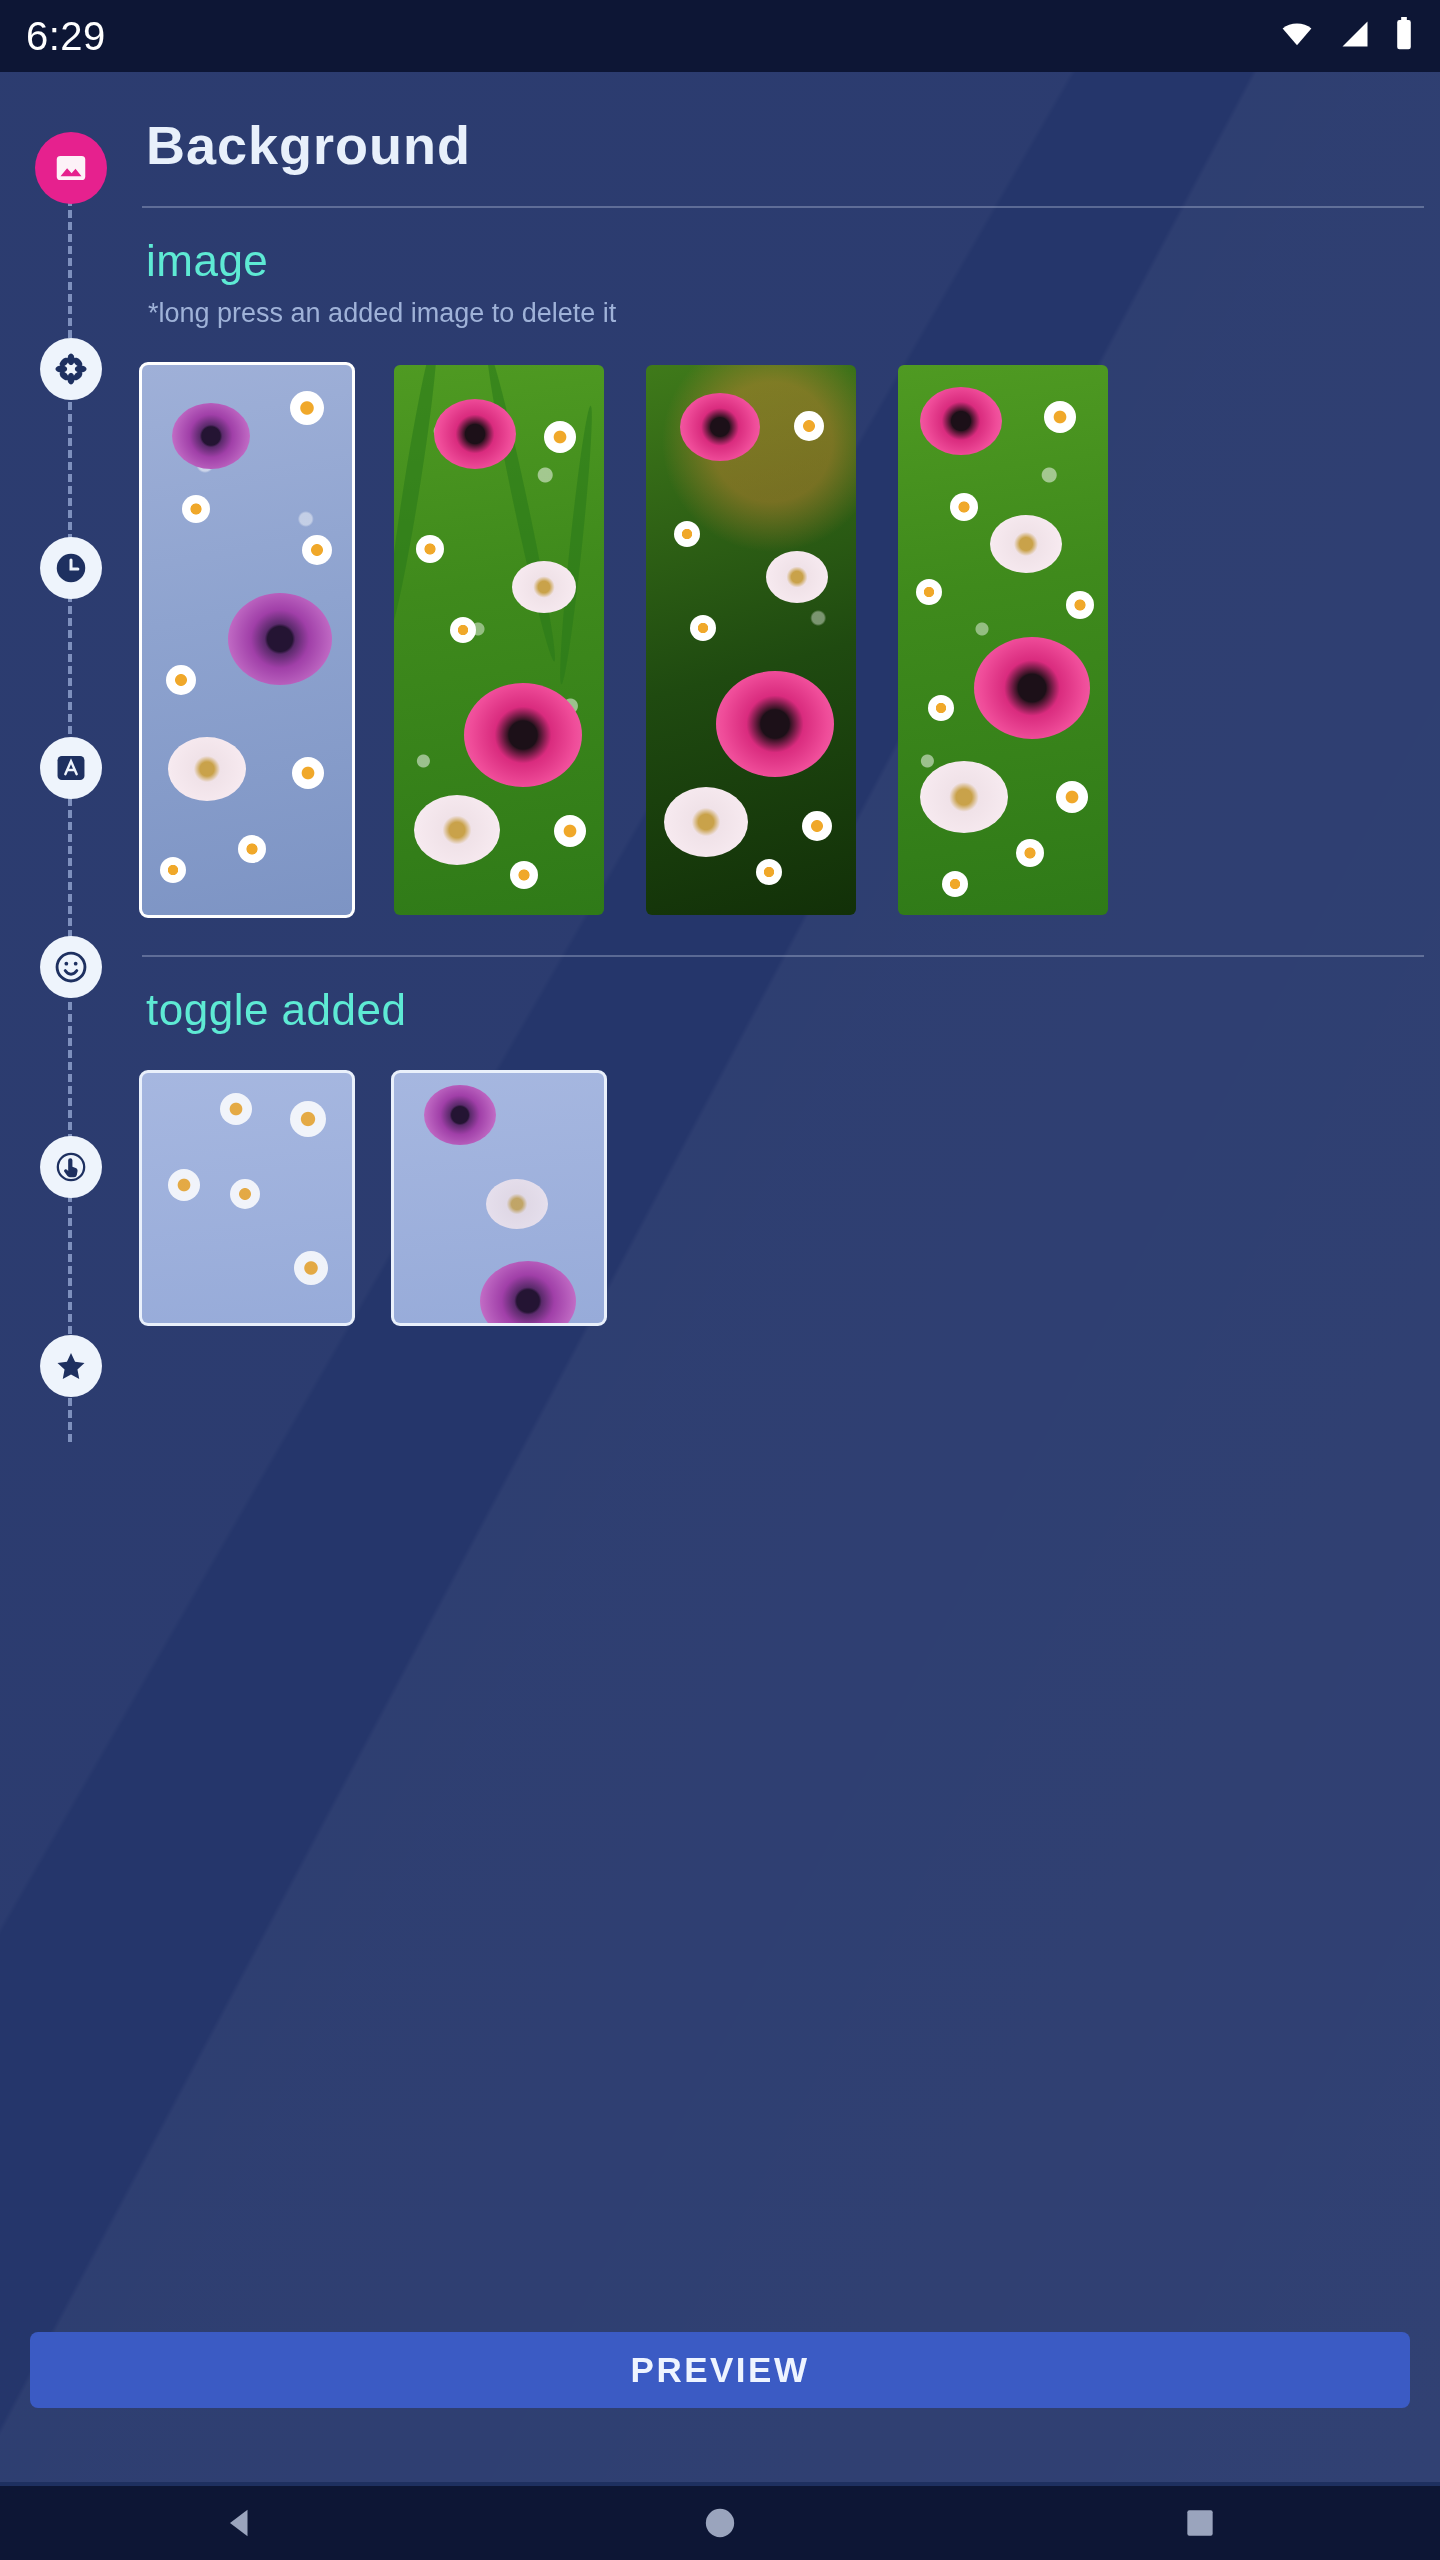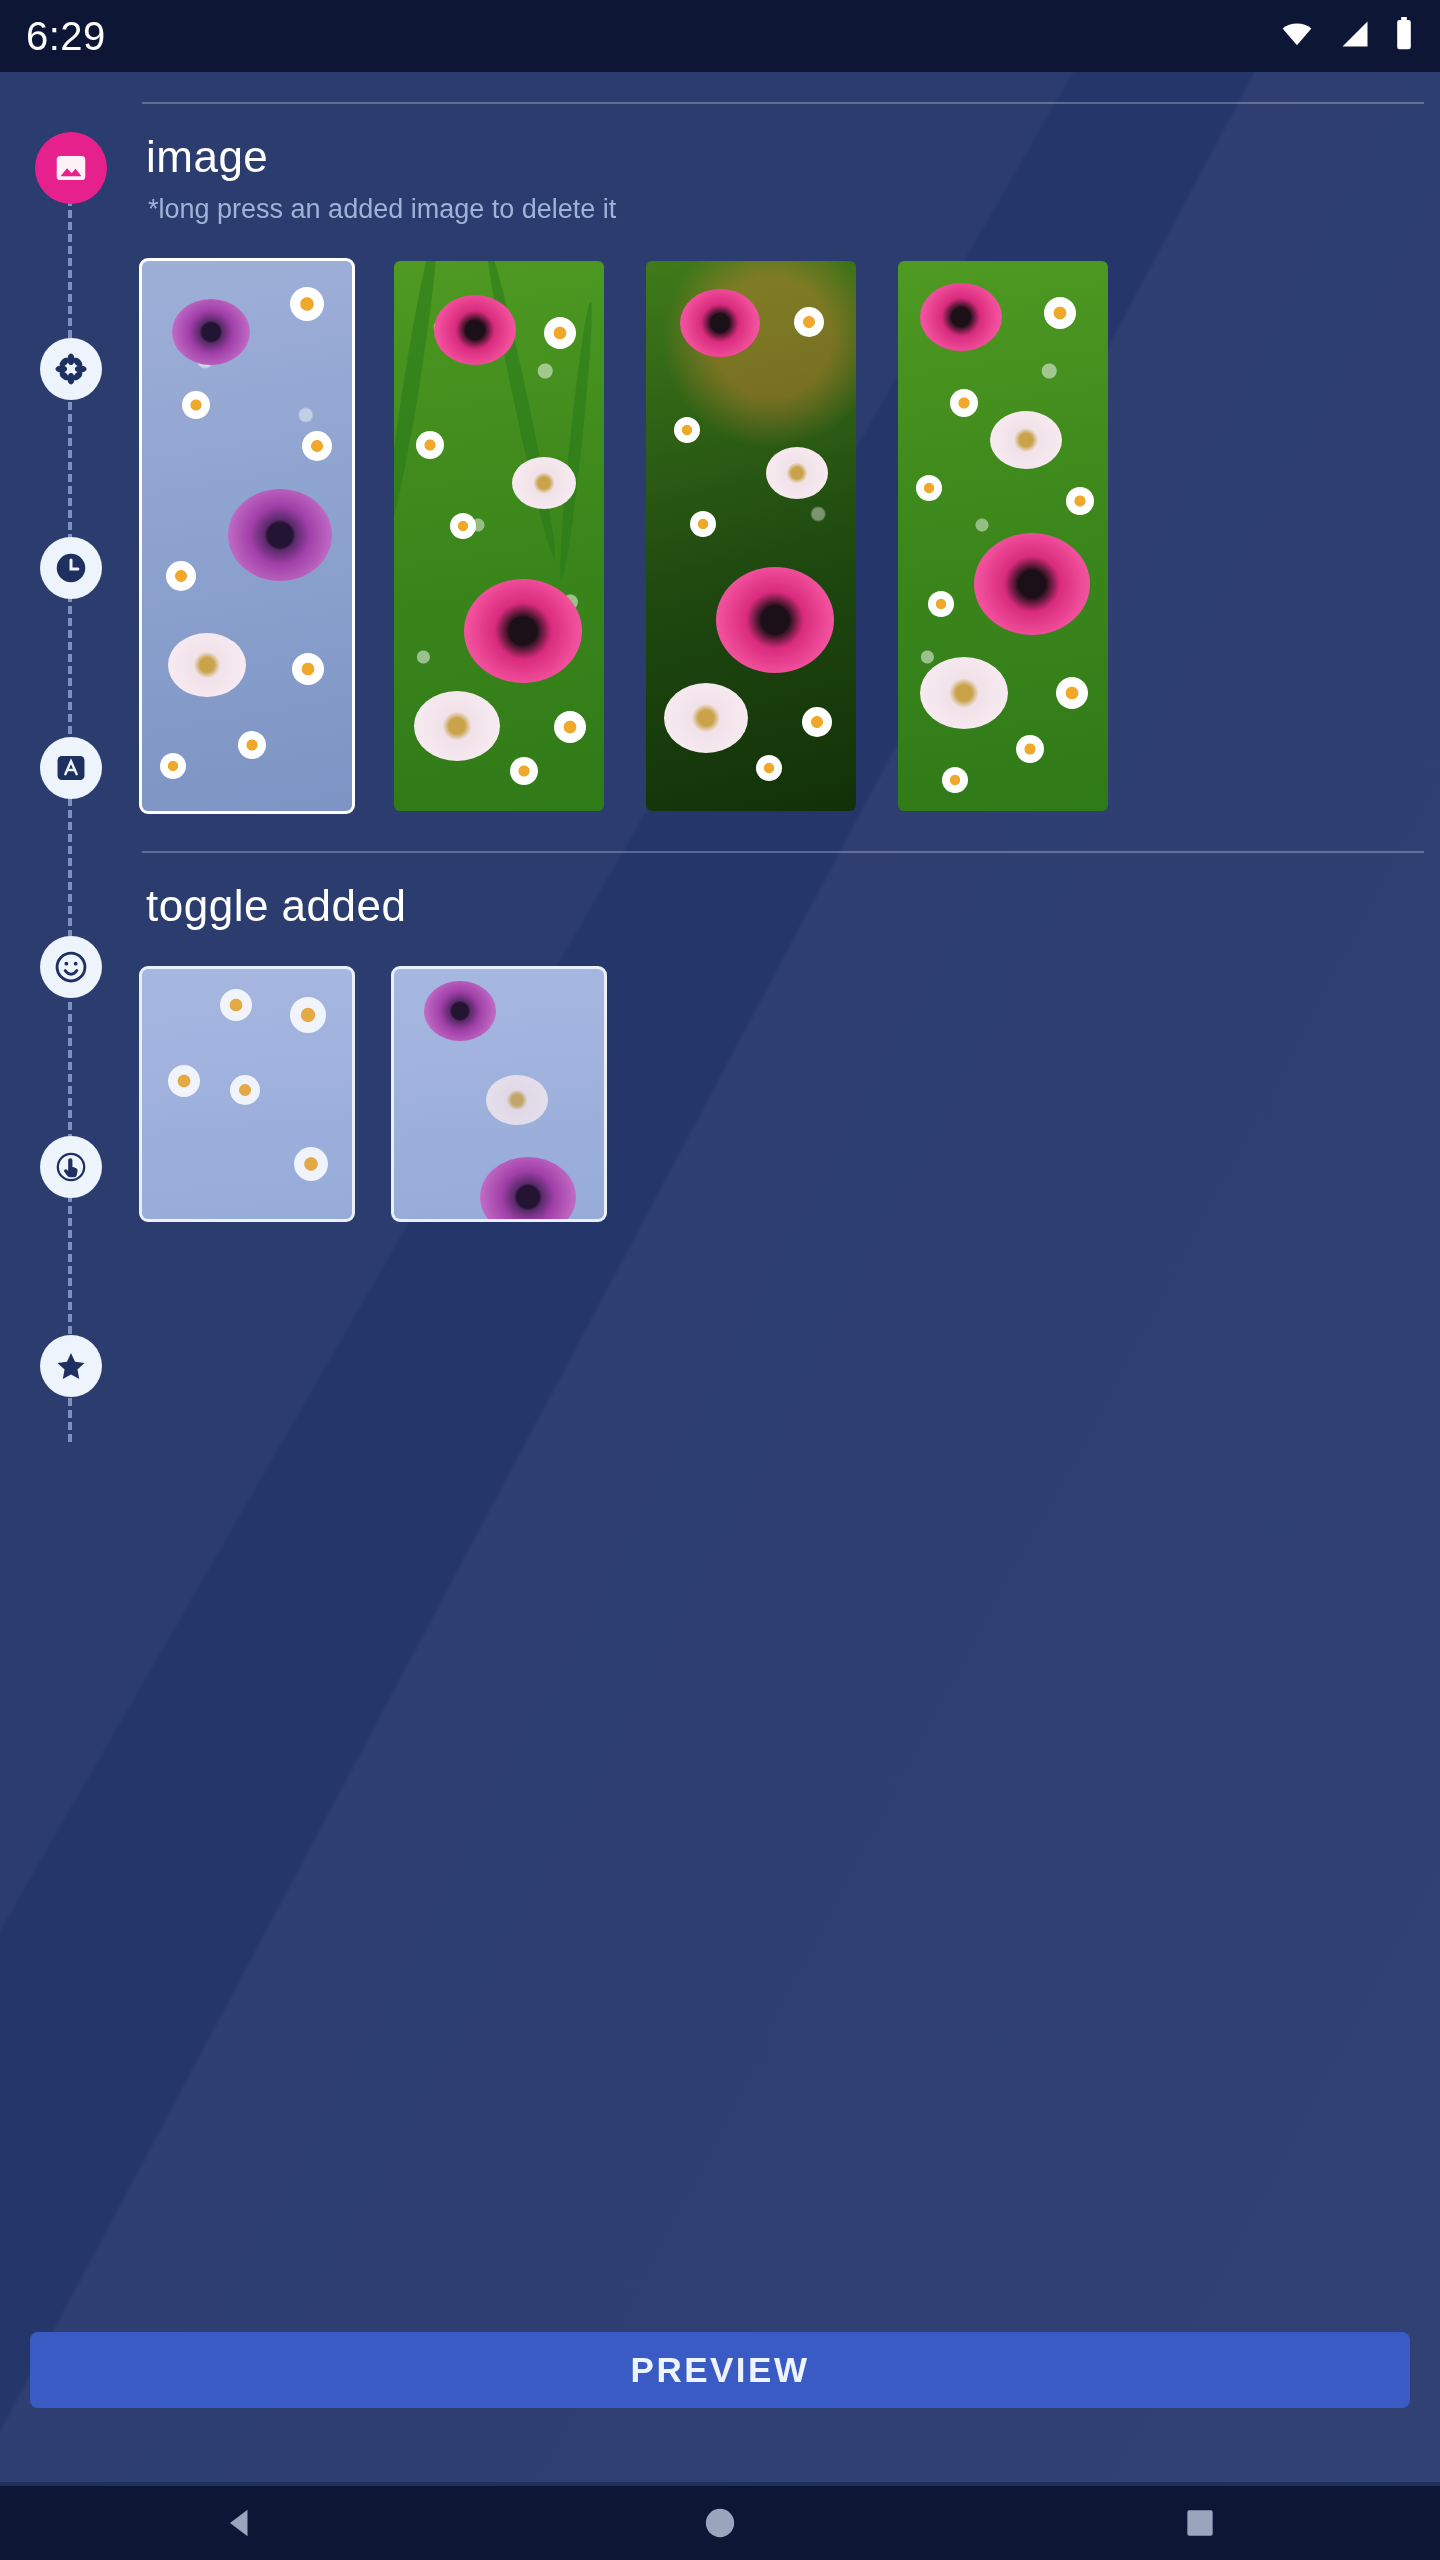--- a/index.html
+++ b/index.html
@@ -65,21 +65,21 @@
 
   #page-title{
     color:#e8f0fb; font-size:54px; font-weight:bold;
     letter-spacing:1px; margin:42px 0 0 8px;
   }
   .divider{
     height:2px; background:rgba(215,226,245,.30);
     margin:30px 16px 0 4px;
   }
   .section-label{
-    color:#ffffff; font-size:44px; margin:28px 0 0 8px; letter-spacing:.5px;
+    color:#5eead4; font-size:44px; margin:28px 0 0 8px; letter-spacing:.5px;
   }
   .section-note{
     color:#9fb2d8; font-size:27px; margin:12px 0 0 10px;
   }
 
   
   .thumb-grid{
     display:flex; flex-wrap:wrap; gap:0 42px; margin:36px 0 0 4px;
   }
   .thumb{
@@ -250,20 +250,21 @@
     </div>
 
     <div class="rail-node" style="top:1263px">
       <svg width="36" height="36" viewBox="0 0 24 24">
         <path d="M12 3.4l2.7 5.8 6.3.8-4.7 4.4 1.2 6.2L12 17.6 6.5 20.6l1.2-6.2L3 10l6.3-.8z" fill="#1e3060"></path>
       </svg>
     </div>
   </div>
 
   <div id="content">
+    <h1 id="page-title">Background</h1>
     <div class="divider"></div>
 
     <div class="section-label">image</div>
     <div class="section-note">*long press an added image to delete it</div>
 
     <div class="thumb-grid">
 
       <div class="thumb sel">
         <div class="thumb-img bg-blue">
           <div class="poppy violet" style="left:30px;top:38px;width:78px;height:66px;"></div>

